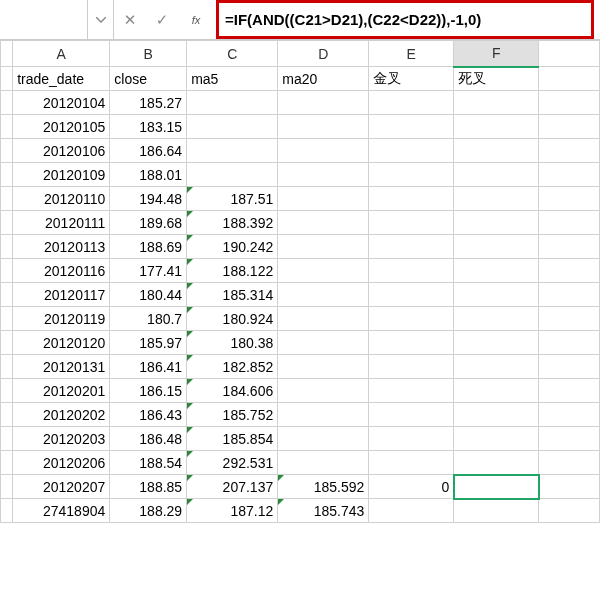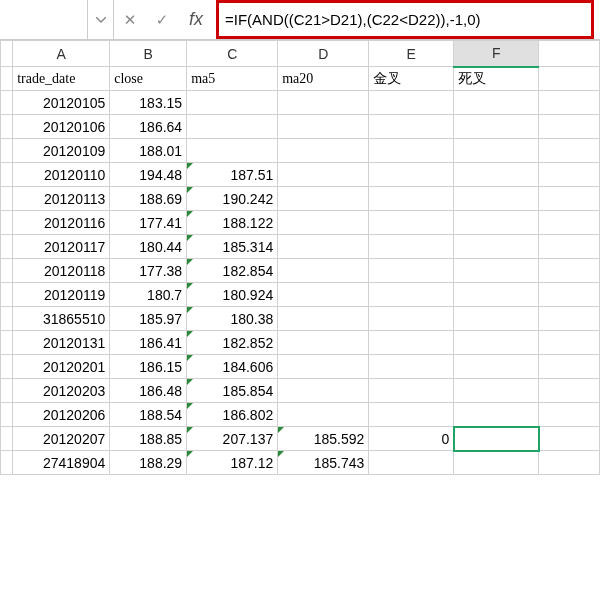--- a/index.html
+++ b/index.html
@@ -40,39 +40,40 @@
     height: 100%;
     display: flex;
     align-items: center;
     justify-content: center;
     color: #888;
     font-size: 15px;
   }
   .fx-btn {
     font-style: italic;
     color: #555;
-    font-size: 18px;
+    font-size: 11px;
     width: 36px;
   }
   .formula-input-wrap {
     flex: 1;
     height: 100%;
     display: flex;
     align-items: center;
     padding: 0 6px;
     border: 3px solid #c00;
     margin: 2px 6px 2px 2px;
   }
   .formula-input {
     border: none;
     outline: none;
     width: 100%;
     font-size: 15px;
     font-family: Arial, sans-serif;
     background: transparent;
+    font-weight: bold;
   }
   .grid {
     border-collapse: collapse;
     table-layout: fixed;
     width: 100%;
   }
   .grid th, .grid td {
     border: 1px solid #d0d0d0;
     height: 24px;
     padding: 0 4px;
@@ -96,21 +97,21 @@
     width: 12px;
     background: #fff;
   }
   .colA { width: 96px; }
   .colB { width: 76px; }
   .colC { width: 90px; }
   .colD { width: 90px; }
   .colE { width: 84px; }
   .colF { width: 84px; }
   .colG { width: 60px; }
-  td.txt { text-align: left; font-family: Liberation Serif, serif; }
+  td.txt { text-align: left; }
   td.num { text-align: right; }
   .tri {
     position: absolute;
     top: 0;
     left: 0;
     width: 0;
     height: 0;
     border-top: 6px solid #2a8a3a;
     border-right: 6px solid transparent;
   }
@@ -166,20 +167,30 @@
         <td class="txt">trade_date</td>
         <td class="txt">close</td>
         <td class="txt">ma5</td>
         <td class="txt">ma20</td>
         <td class="txt">金叉</td>
         <td class="txt">死叉</td>
         <td></td>
       </tr>
       <tr>
         <td class="corner"></td>
+        <td class="num"><span>20120104</span></td>
+        <td class="num"><span>185.27</span></td>
+        <td class="num"><span></span></td>
+        <td class="num"><span></span></td>
+        <td class="num"><span></span></td>
+        <td class="num"><span></span></td>
+        <td></td>
+      </tr>
+      <tr>
+        <td class="corner"></td>
         <td class="num"><span>20120105</span></td>
         <td class="num"><span>183.15</span></td>
         <td class="num"><span></span></td>
         <td class="num"><span></span></td>
         <td class="num"><span></span></td>
         <td class="num"><span></span></td>
         <td></td>
       </tr>
       <tr>
         <td class="corner"></td>
@@ -206,20 +217,30 @@
         <td class="num"><span>20120110</span></td>
         <td class="num"><span>194.48</span></td>
         <td class="num"><span class="tri"></span><span>187.51</span></td>
         <td class="num"><span></span></td>
         <td class="num"><span></span></td>
         <td class="num"><span></span></td>
         <td></td>
       </tr>
       <tr>
         <td class="corner"></td>
+        <td class="num"><span>20120111</span></td>
+        <td class="num"><span>189.68</span></td>
+        <td class="num"><span class="tri"></span><span>188.392</span></td>
+        <td class="num"><span></span></td>
+        <td class="num"><span></span></td>
+        <td class="num"><span></span></td>
+        <td></td>
+      </tr>
+      <tr>
+        <td class="corner"></td>
         <td class="num"><span>20120113</span></td>
         <td class="num"><span>188.69</span></td>
         <td class="num"><span class="tri"></span><span>190.242</span></td>
         <td class="num"><span></span></td>
         <td class="num"><span></span></td>
         <td class="num"><span></span></td>
         <td></td>
       </tr>
       <tr>
         <td class="corner"></td>
@@ -236,41 +257,31 @@
         <td class="num"><span>20120117</span></td>
         <td class="num"><span>180.44</span></td>
         <td class="num"><span class="tri"></span><span>185.314</span></td>
         <td class="num"><span></span></td>
         <td class="num"><span></span></td>
         <td class="num"><span></span></td>
         <td></td>
       </tr>
       <tr>
         <td class="corner"></td>
-        <td class="num"><span>20120118</span></td>
-        <td class="num"><span>177.38</span></td>
-        <td class="num"><span class="tri"></span><span>182.854</span></td>
-        <td class="num"><span></span></td>
-        <td class="num"><span></span></td>
-        <td class="num"><span></span></td>
-        <td></td>
-      </tr>
-      <tr>
-        <td class="corner"></td>
         <td class="num"><span>20120119</span></td>
         <td class="num"><span>180.7</span></td>
         <td class="num"><span class="tri"></span><span>180.924</span></td>
         <td class="num"><span></span></td>
         <td class="num"><span></span></td>
         <td class="num"><span></span></td>
         <td></td>
       </tr>
       <tr>
         <td class="corner"></td>
-        <td class="num"><span>31865510</span></td>
+        <td class="num"><span>20120120</span></td>
         <td class="num"><span>185.97</span></td>
         <td class="num"><span class="tri"></span><span>180.38</span></td>
         <td class="num"><span></span></td>
         <td class="num"><span></span></td>
         <td class="num"><span></span></td>
         <td></td>
       </tr>
       <tr>
         <td class="corner"></td>
         <td class="num"><span>20120131</span></td>
@@ -286,33 +297,43 @@
         <td class="num"><span>20120201</span></td>
         <td class="num"><span>186.15</span></td>
         <td class="num"><span class="tri"></span><span>184.606</span></td>
         <td class="num"><span></span></td>
         <td class="num"><span></span></td>
         <td class="num"><span></span></td>
         <td></td>
       </tr>
       <tr>
         <td class="corner"></td>
+        <td class="num"><span>20120202</span></td>
+        <td class="num"><span>186.43</span></td>
+        <td class="num"><span class="tri"></span><span>185.752</span></td>
+        <td class="num"><span></span></td>
+        <td class="num"><span></span></td>
+        <td class="num"><span></span></td>
+        <td></td>
+      </tr>
+      <tr>
+        <td class="corner"></td>
         <td class="num"><span>20120203</span></td>
         <td class="num"><span>186.48</span></td>
         <td class="num"><span class="tri"></span><span>185.854</span></td>
         <td class="num"><span></span></td>
         <td class="num"><span></span></td>
         <td class="num"><span></span></td>
         <td></td>
       </tr>
       <tr>
         <td class="corner"></td>
         <td class="num"><span>20120206</span></td>
         <td class="num"><span>188.54</span></td>
-        <td class="num"><span class="tri"></span><span>186.802</span></td>
+        <td class="num"><span class="tri"></span><span>292.531</span></td>
         <td class="num"><span></span></td>
         <td class="num"><span></span></td>
         <td class="num"><span></span></td>
         <td></td>
       </tr>
       <tr>
         <td class="corner"></td>
         <td class="num"><span>20120207</span></td>
         <td class="num"><span>188.85</span></td>
         <td class="num"><span class="tri"></span><span>207.137</span></td>

